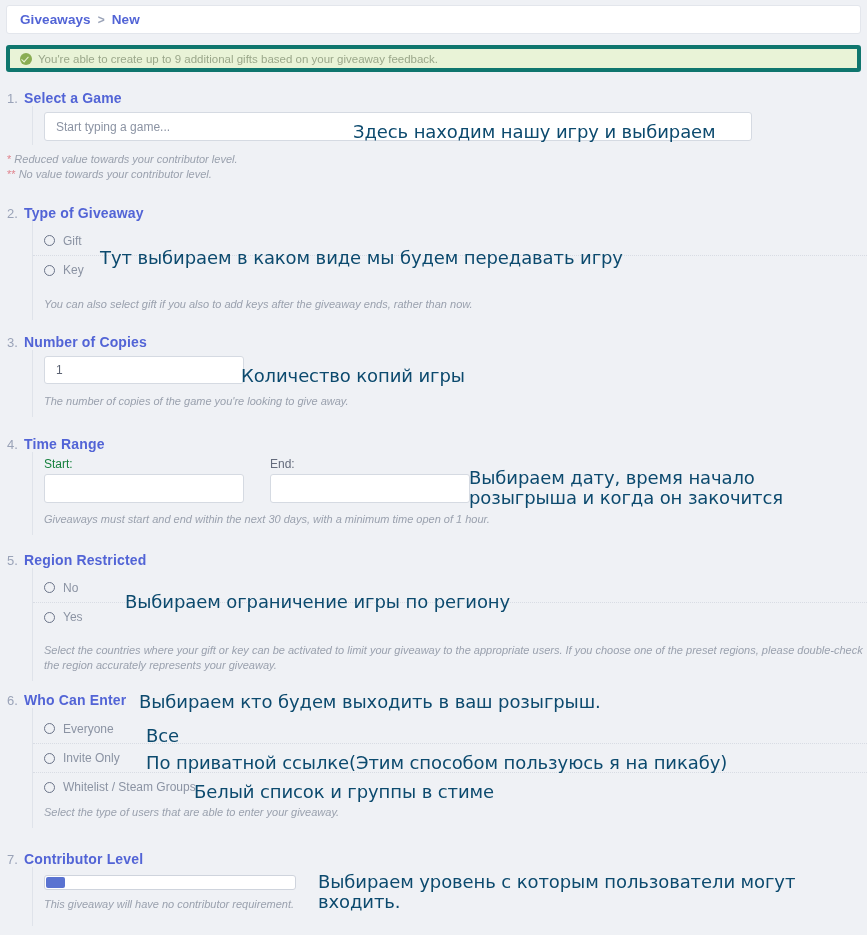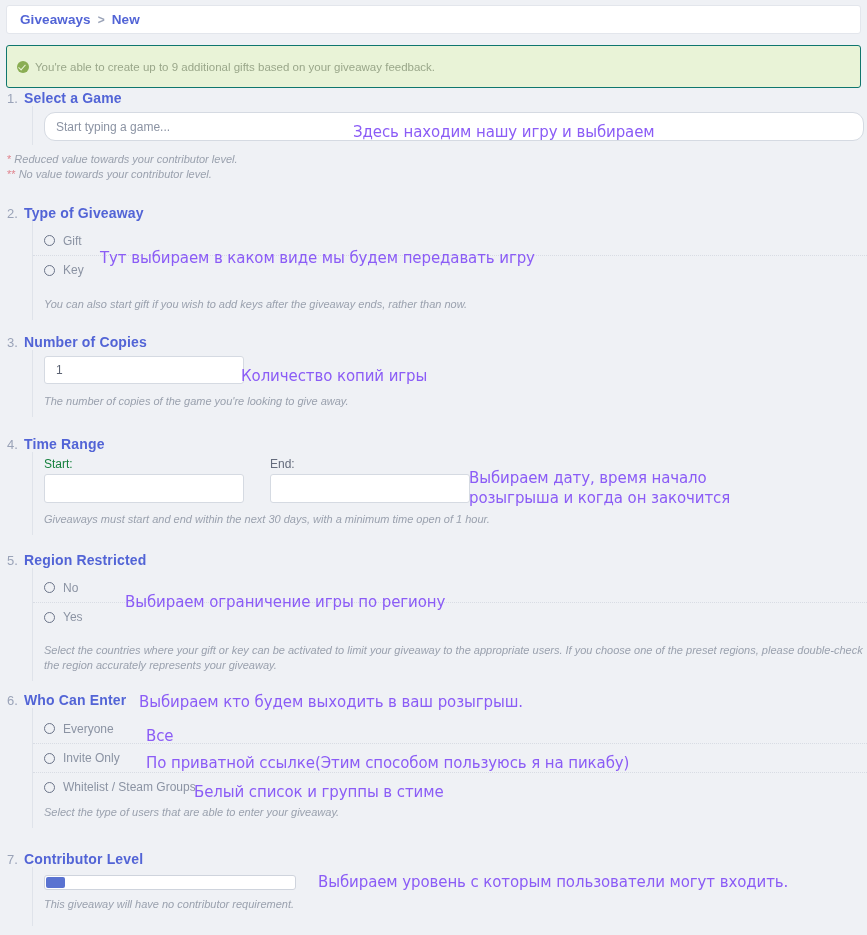--- a/index.html
+++ b/index.html
@@ -19,22 +19,22 @@
     display: flex; align-items: center; padding-left: 13px;
   }
   .crumb {
     font-size: 13.5px; font-weight: bold; color: #5264d6;
     letter-spacing: .1px; text-decoration: none;
   }
   .crumb-sep { font-size: 12px; color: #9aa3b8; margin: 0 7px; font-weight: bold; }
 
   
   .alert {
-    position: absolute; left: 6px; top: 45px; width: 855px; height: 43px;
-    background: #e9f3d7; border: 1px solid #0f766e; border-radius: 3px;
+    position: absolute; left: 6px; top: 45px; width: 855px; height: 27px;
+    background: #e9f3d7; border: 4px solid #0f766e; border-radius: 3px;
     display: flex; align-items: center; padding-left: 10px;
   }
   .alert-check {
     width: 12px; height: 12px; border-radius: 50%;
     background: #8aad53; position: relative; margin-right: 6px; flex: 0 0 auto;
   }
   .alert-check::after {
     content: ""; position: absolute; left: 3px; top: 2.5px;
     width: 3px; height: 6px; border: solid #e9f3d7;
     border-width: 0 1.6px 1.6px 0; transform: rotate(42deg);
@@ -87,21 +87,21 @@
     position: relative; width: 252px; height: 15px;
     background: #ffffff; border: 1px solid #cfd4dd; border-radius: 3px;
   }
   .slider-handle {
     position: absolute; left: 1px; top: 1px; width: 19px; height: 11px;
     background: #5a73d1; border-radius: 2px;
   }
 
   
   .anno {
-    position: absolute; color: #8b5cf6; font-size: 15px;
+    position: absolute; color: #0c4a6e; font-size: 18px;
     font-family: "DejaVu Sans", sans-serif; white-space: pre-line;
     line-height: 20px; letter-spacing: -.1px;
   }
 </style>
 </head>
 <body>
 
 <div class="page">
 
   <div class="breadcrumb-bar">
@@ -114,21 +114,21 @@
     <span class="alert-check"></span>
     <span class="alert-text">You're able to create up to 9 additional gifts based on your giveaway feedback.</span>
   </div>
 
   <div class="section" style="top:90px;">
     <div class="sec-head">
       <span class="sec-num">1.</span>
       <span class="sec-title">Select a Game</span>
     </div>
     <div class="sec-body" style="padding-top:6px;padding-bottom:4px;">
-      <div class="txt" style="margin-left:11px;width:820px;height:29px;border-radius:11px;">Start typing a game...</div>
+      <div class="txt" style="margin-left:11px;width:708px;height:29px;">Start typing a game...</div>
     </div>
     <div class="footnote" style="margin-left:7px;margin-top:7px;">
       <div><span class="star">*</span>
         <span>Reduced value towards your contributor level.</span></div>
       <div><span class="star">**</span>
         <span>No value towards your contributor level.</span></div>
     </div>
   </div>
 
   <div class="section" style="top:205px;">
@@ -138,21 +138,21 @@
     </div>
     <div class="sec-body" style="padding-top:5px;">
       <div class="radio-row">
         <span class="radio"></span>
         <span class="radio-label">Gift</span>
       </div>
       <div class="radio-row">
         <span class="radio"></span>
         <span class="radio-label">Key</span>
       </div>
-      <div class="note" style="margin-top:13px;padding-bottom:8px;">You can also start gift if you wish to add keys after the giveaway ends, rather than now.</div>
+      <div class="note" style="margin-top:13px;padding-bottom:8px;">You can also select gift if you also to add keys after the giveaway ends, rather than now.</div>
     </div>
   </div>
 
   <div class="section" style="top:334px;">
     <div class="sec-head">
       <span class="sec-num">3.</span>
       <span class="sec-title">Number of Copies</span>
     </div>
     <div class="sec-body" style="padding-top:6px;">
       <div class="txt value" style="margin-left:11px;width:200px;">1</div>

